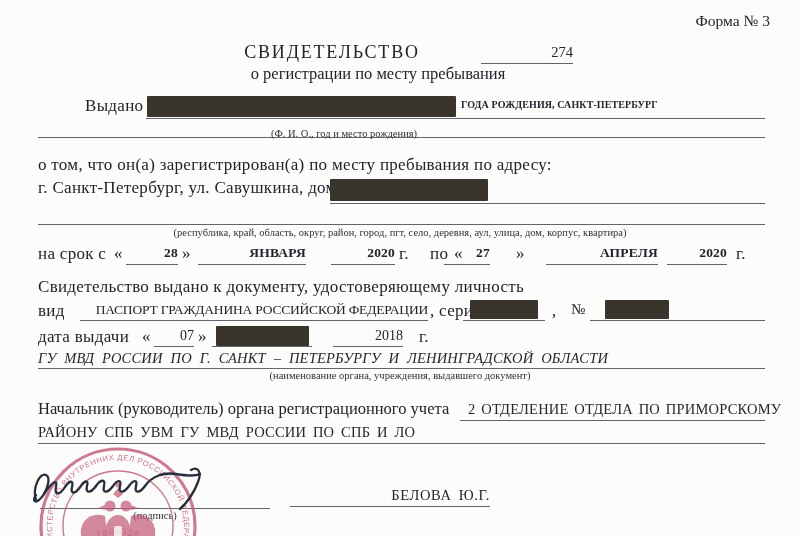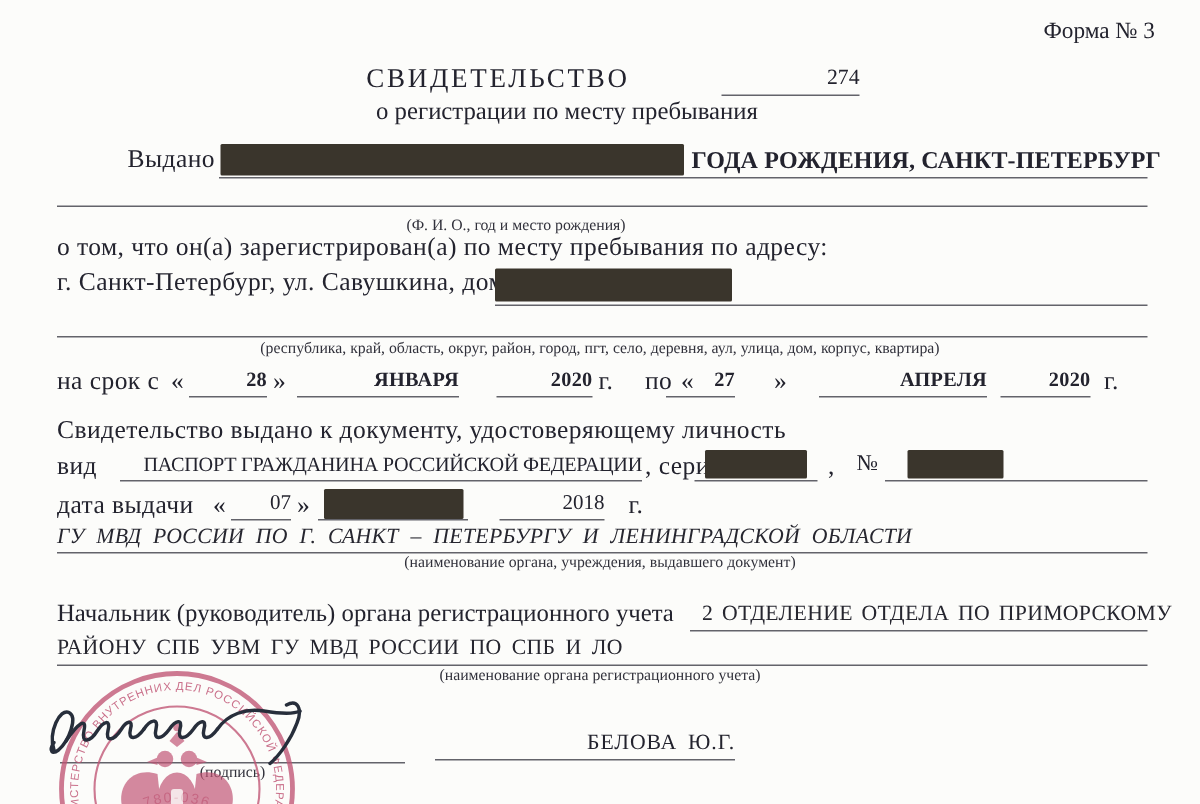--- a/index.html
+++ b/index.html
@@ -29,23 +29,23 @@
 
   <div class="abs" style="left:600px;top:12px;width:170px;text-align:right;font-size:15.5px;">Форма № 3</div>
 
   <div class="abs" style="left:0;top:42px;width:664px;text-align:center;font-size:18px;letter-spacing:1.8px;">СВИДЕТЕЛЬСТВО</div>
   <div class="cell" style="left:481px;top:42px;width:92px;height:21px;font-size:14.5px;line-height:20px;">274</div>
   <div class="abs" style="left:0;top:64px;width:756px;text-align:center;font-size:16.5px;">о регистрации по месту пребывания</div>
 
   <div class="abs serif17 z2" style="left:85px;top:96px;">Выдано</div>
   <div class="abs uline" style="left:146px;top:97px;width:619px;height:21px;"></div>
   <div class="redact" style="left:147px;top:96px;width:309px;height:21px;"></div>
-  <div class="abs z2" style="left:461px;top:99px;font-weight:bold;font-size:16px;white-space:nowrap;letter-spacing:0.1px;">ГОДА РОЖДЕНИЯ, САНКТ-ПЕТЕРБУРГ</div>
+  <div class="abs z2" style="left:461px;top:99px;font-weight:bold;font-size:10px;white-space:nowrap;letter-spacing:0.1px;">ГОДА РОЖДЕНИЯ, САНКТ-ПЕТЕРБУРГ</div>
   <div class="abs uline" style="left:38px;top:116px;width:727px;height:21px;"></div>
-  <div class="abs caption" style="left:0;top:145px;width:688px;">(Ф. И. О., год и место рождения)</div>
+  <div class="abs caption" style="left:0;top:128px;width:688px;">(Ф. И. О., год и место рождения)</div>
 
   <div class="abs serif17" style="left:38px;top:155px;">о том, что он(а) зарегистрирован(а) по месту пребывания по адресу:</div>
 
   <div class="abs serif17 z2" style="left:38px;top:178px;">г. Санкт-Петербург, ул. Савушкина, дом</div>
   <div class="abs uline" style="left:330px;top:181px;width:435px;height:22px;"></div>
   <div class="redact" style="left:330px;top:179px;width:158px;height:22px;"></div>
   <div class="abs uline" style="left:38px;top:203px;width:727px;height:21px;"></div>
   <div class="abs caption" style="left:0;top:227px;width:800px;">(республика, край, область, округ, район, город, пгт, село, деревня, аул, улица, дом, корпус, квартира)</div>
 
   <div class="abs serif17" style="left:38px;top:244px;text-align:right;">на срок с</div>
@@ -86,21 +86,20 @@
 
   <div class="abs capsfill z2" style="left:38px;top:350px;word-spacing:4px;font-style:italic;">ГУ МВД РОССИИ ПО Г. САНКТ – ПЕТЕРБУРГУ И ЛЕНИНГРАДСКОЙ ОБЛАСТИ</div>
   <div class="abs uline" style="left:38px;top:350px;width:727px;height:18px;"></div>
   <div class="abs caption" style="left:0;top:370px;width:800px;">(наименование органа, учреждения, выдавшего документ)</div>
 
   <div class="abs" style="left:38px;top:399px;font-size:16.5px;white-space:nowrap;">Начальник (руководитель) органа регистрационного учета</div>
   <div class="abs capsfill z2" style="left:468px;top:401px;word-spacing:2px;">2 ОТДЕЛЕНИЕ ОТДЕЛА ПО ПРИМОРСКОМУ</div>
   <div class="abs uline" style="left:460px;top:400px;width:305px;height:20px;"></div>
   <div class="abs capsfill z2" style="left:38px;top:424px;word-spacing:3px;">РАЙОНУ СПБ УВМ ГУ МВД РОССИИ ПО СПБ И ЛО</div>
   <div class="abs uline" style="left:38px;top:423px;width:727px;height:20px;"></div>
-  <div class="abs caption" style="left:0;top:445px;width:800px;">(наименование органа регистрационного учета)</div>
 
   <div class="stamp-wrap">
     <svg width="176" height="176" viewBox="0 0 176 176">
       <g stroke="#c05575" fill="none" opacity="0.85">
         <circle cx="88" cy="88" r="77" stroke-width="3.2"></circle>
         <circle cx="88" cy="88" r="55" stroke-width="1.4"></circle>
       </g>
       <defs>
         <path id="ringTop" d="M 24.9 107.3 A 66 66 0 1 1 151.1 107.3"></path>
         <path id="ringBottom" d="M 40.5 121.3 A 58 58 0 0 1 135.5 121.3"></path>

